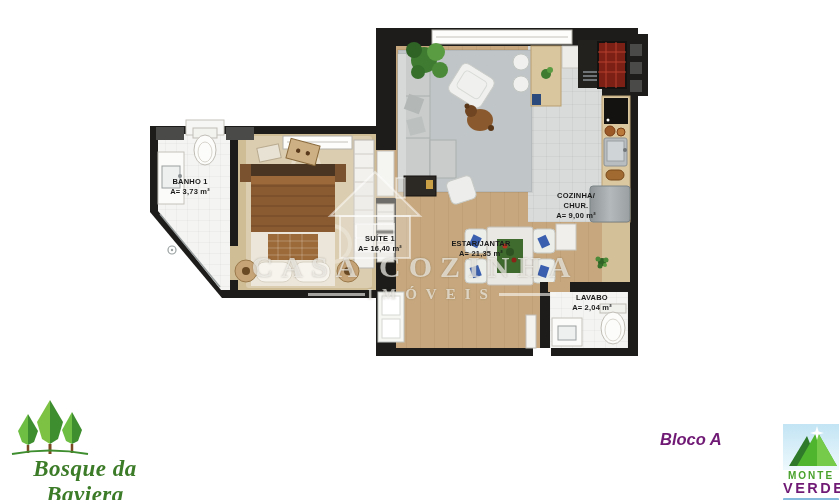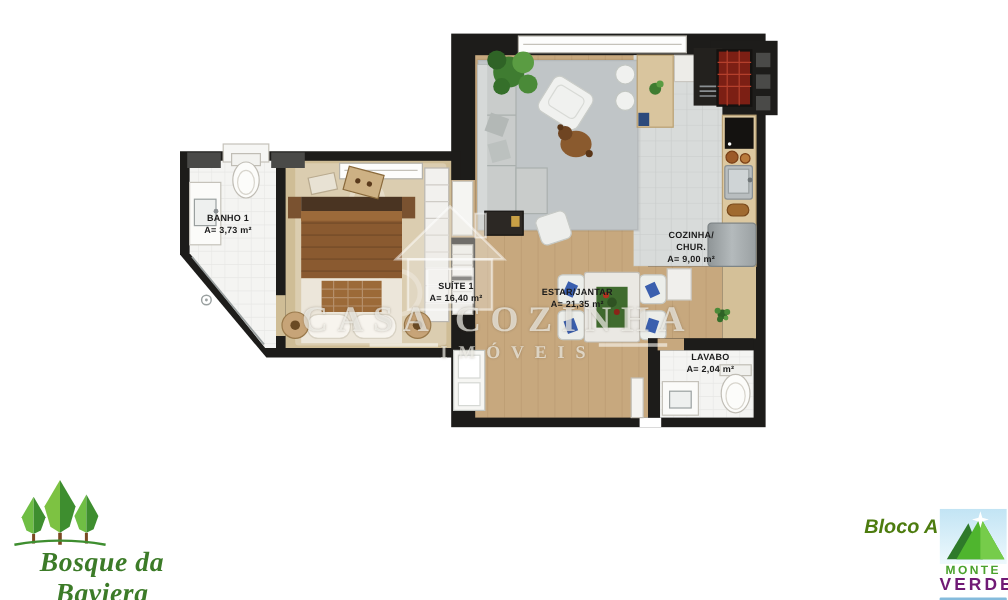--- a/index.html
+++ b/index.html
@@ -13,34 +13,34 @@
   .room-label{position:absolute;transform:translateX(-50%);text-align:center;
     font-weight:bold;font-size:7.5px;line-height:1.35;color:#1a1a1a;
     letter-spacing:.2px;white-space:nowrap;z-index:4;}
 
   
   .wm-title{position:absolute;left:415px;top:250px;transform:translateX(-50%);
     font-family:"Liberation Serif",serif;font-size:30px;font-weight:bold;
     letter-spacing:8px;color:rgba(248,247,242,0.68);white-space:nowrap;z-index:6;
     text-shadow:0 0 2px rgba(70,55,40,0.35);}
   .wm-sub{position:absolute;left:432px;top:286px;transform:translateX(-50%);
-    display:flex;gap:2px;width:248px;z-index:6;}
+    display:flex;align-items:center;gap:2px;width:248px;z-index:6;}
   .wm-sub .wm-line{flex:1;height:3px;background:rgba(248,247,242,0.62);}
   .wm-sub .wm-word{font-family:"Liberation Serif",serif;font-size:15px;font-weight:bold;
     letter-spacing:9px;color:rgba(248,247,242,0.66);white-space:nowrap;
     text-shadow:0 0 2px rgba(70,55,40,0.3);}
 
   
   .dev-logo{position:absolute;left:0px;top:396px;width:170px;text-align:center;z-index:3;}
   .dev-logo .dev-name{font-family:"Liberation Serif",serif;font-style:italic;font-weight:bold;
     font-size:23px;color:#3c7b28;margin-top:-2px;letter-spacing:.5px;}
 
   
-  .unit-info{position:absolute;left:660px;top:430px;width:122px;text-align:right;
-    font-weight:bold;font-style:italic;font-size:16.5px;line-height:1.12;color:#4d7c0f;z-index:3;}
+  .unit-info{position:absolute;left:660px;top:430px;width:122px;text-align:left;
+    font-weight:bold;font-style:italic;font-size:16.5px;line-height:1.12;color:#701a75;z-index:3;}
 
   
   .builder-logo{position:absolute;left:783px;top:424px;width:56px;text-align:center;z-index:3;}
   .builder-logo .b1{font-size:10px;font-weight:bold;color:#4aa22c;letter-spacing:2px;line-height:1;margin-top:1px;}
   .builder-logo .b2{font-size:14.5px;font-weight:bold;color:#701a75;letter-spacing:2.5px;line-height:1.05;}
   .builder-logo .bbar{height:5px;background:#85bbdc;margin-top:2px;border-radius:1px;}
 </style>
 </head>
 <body>
 

